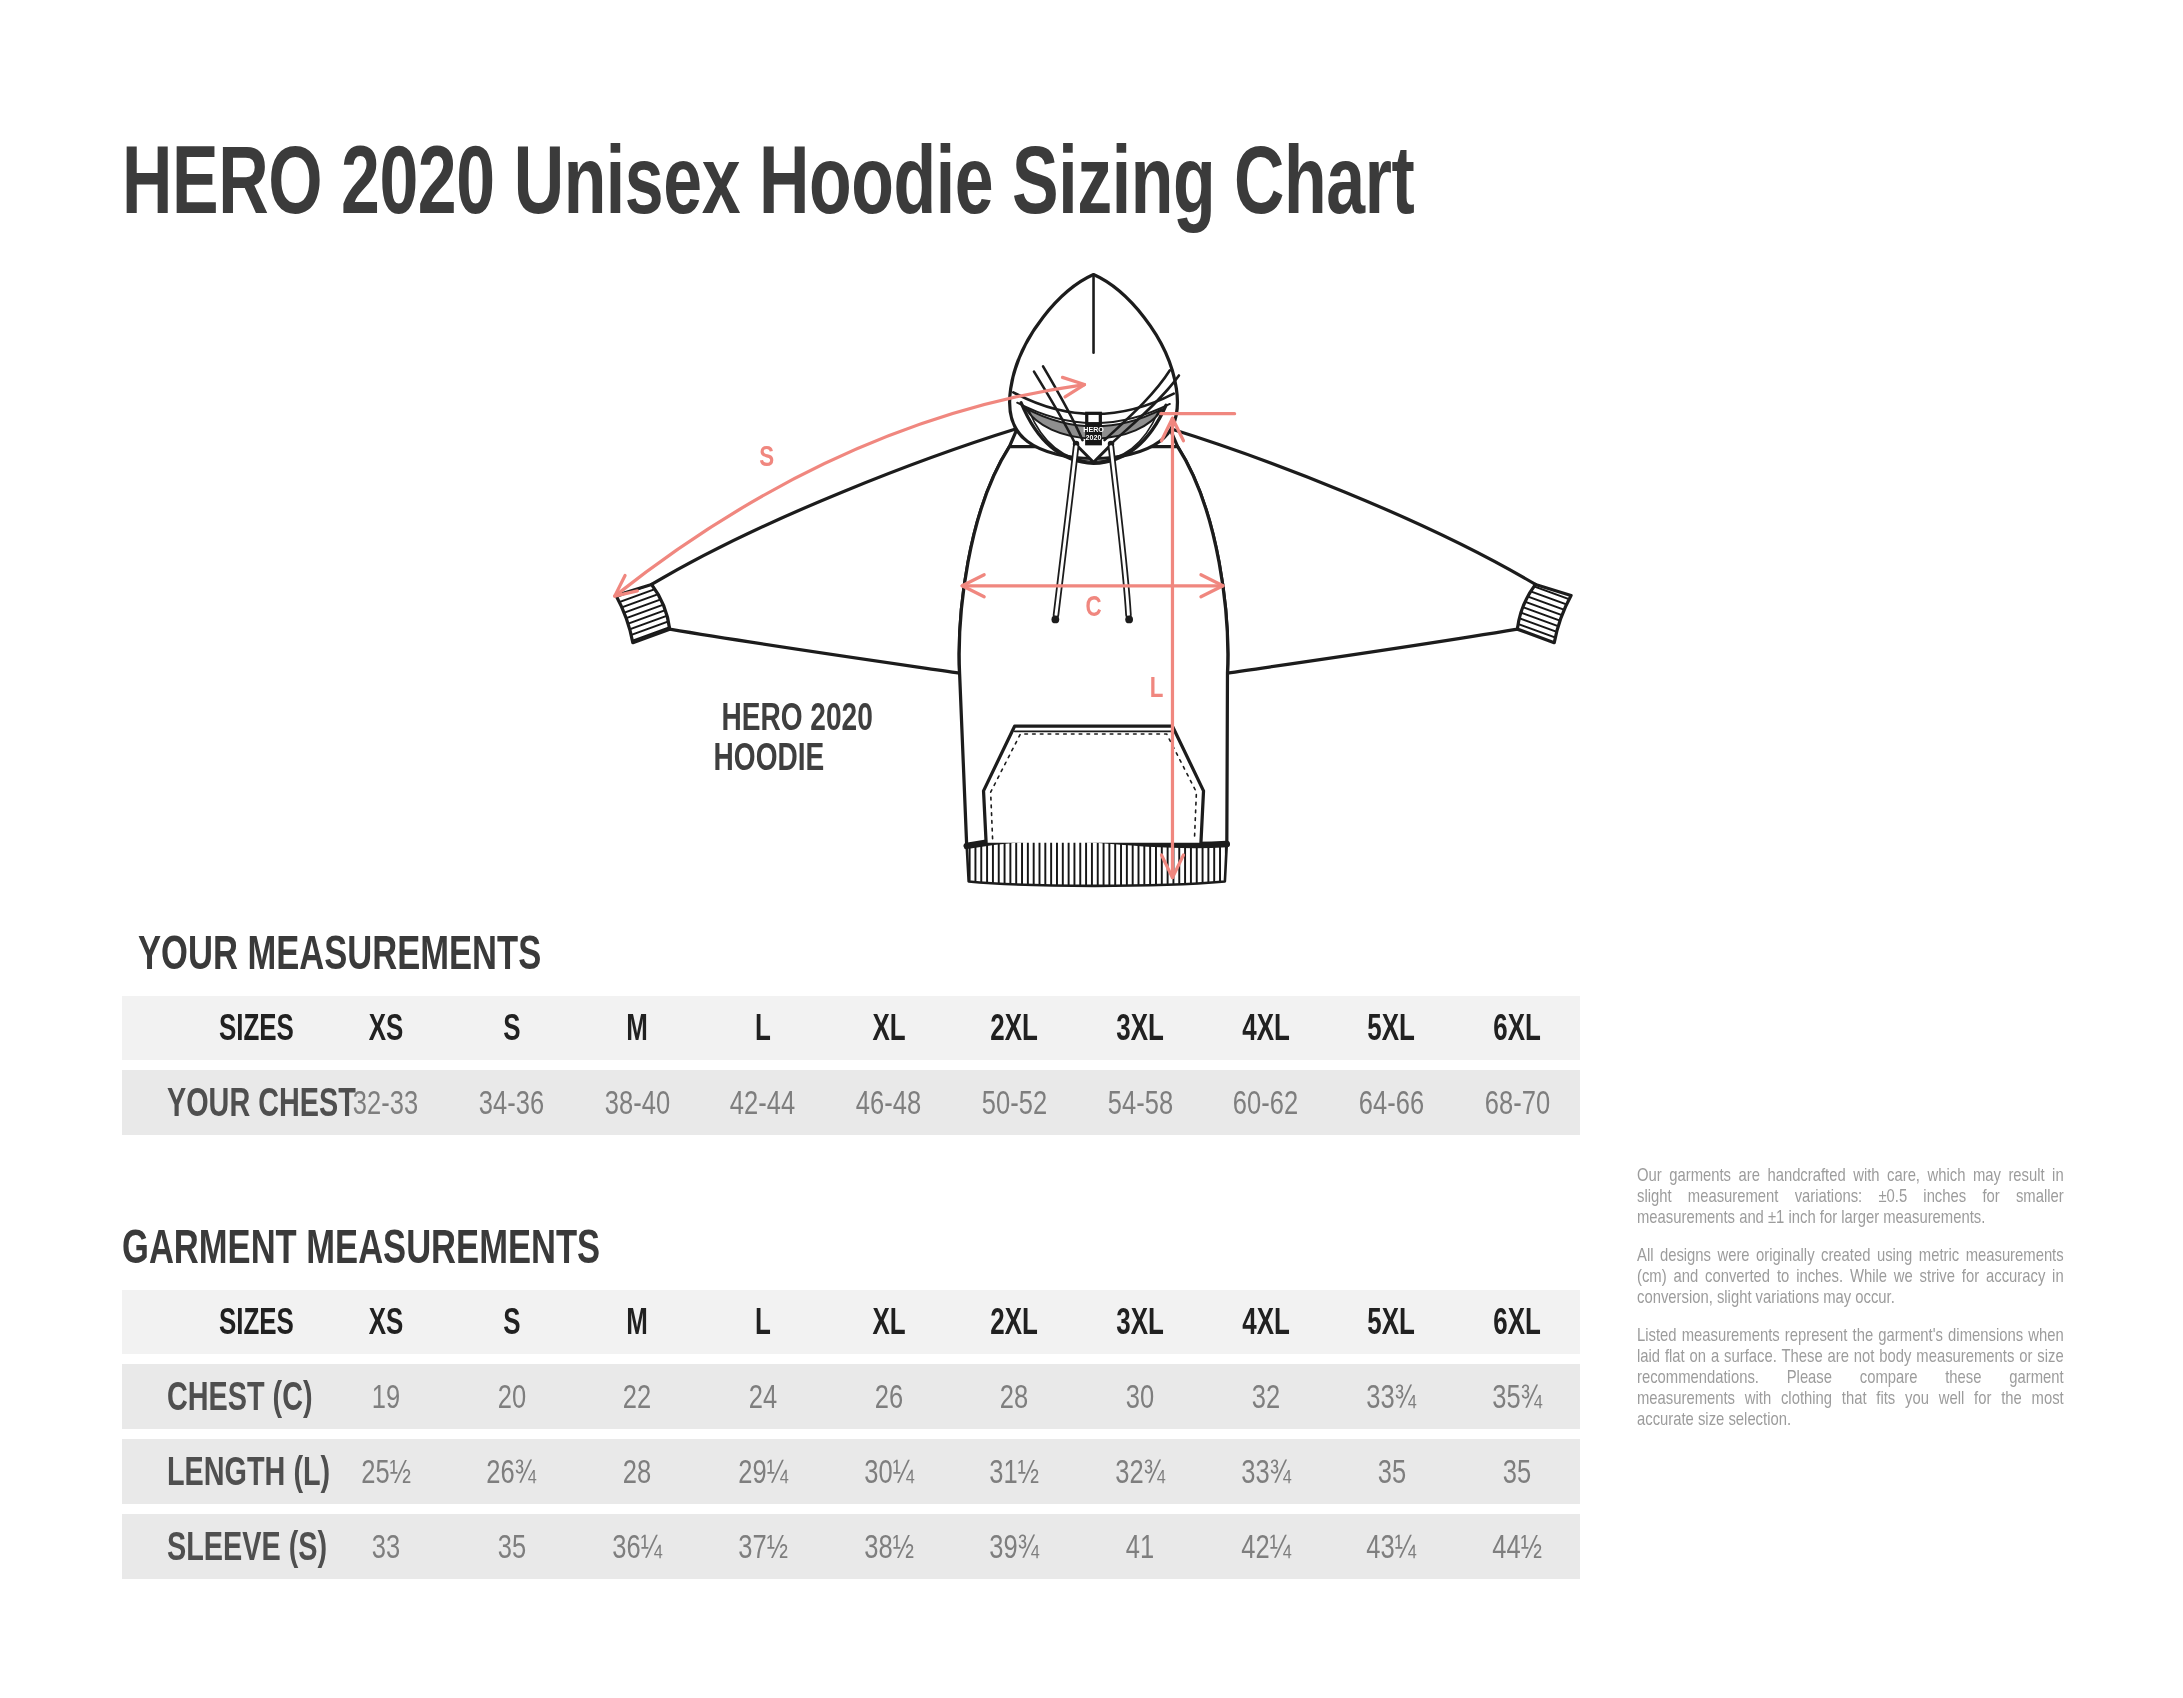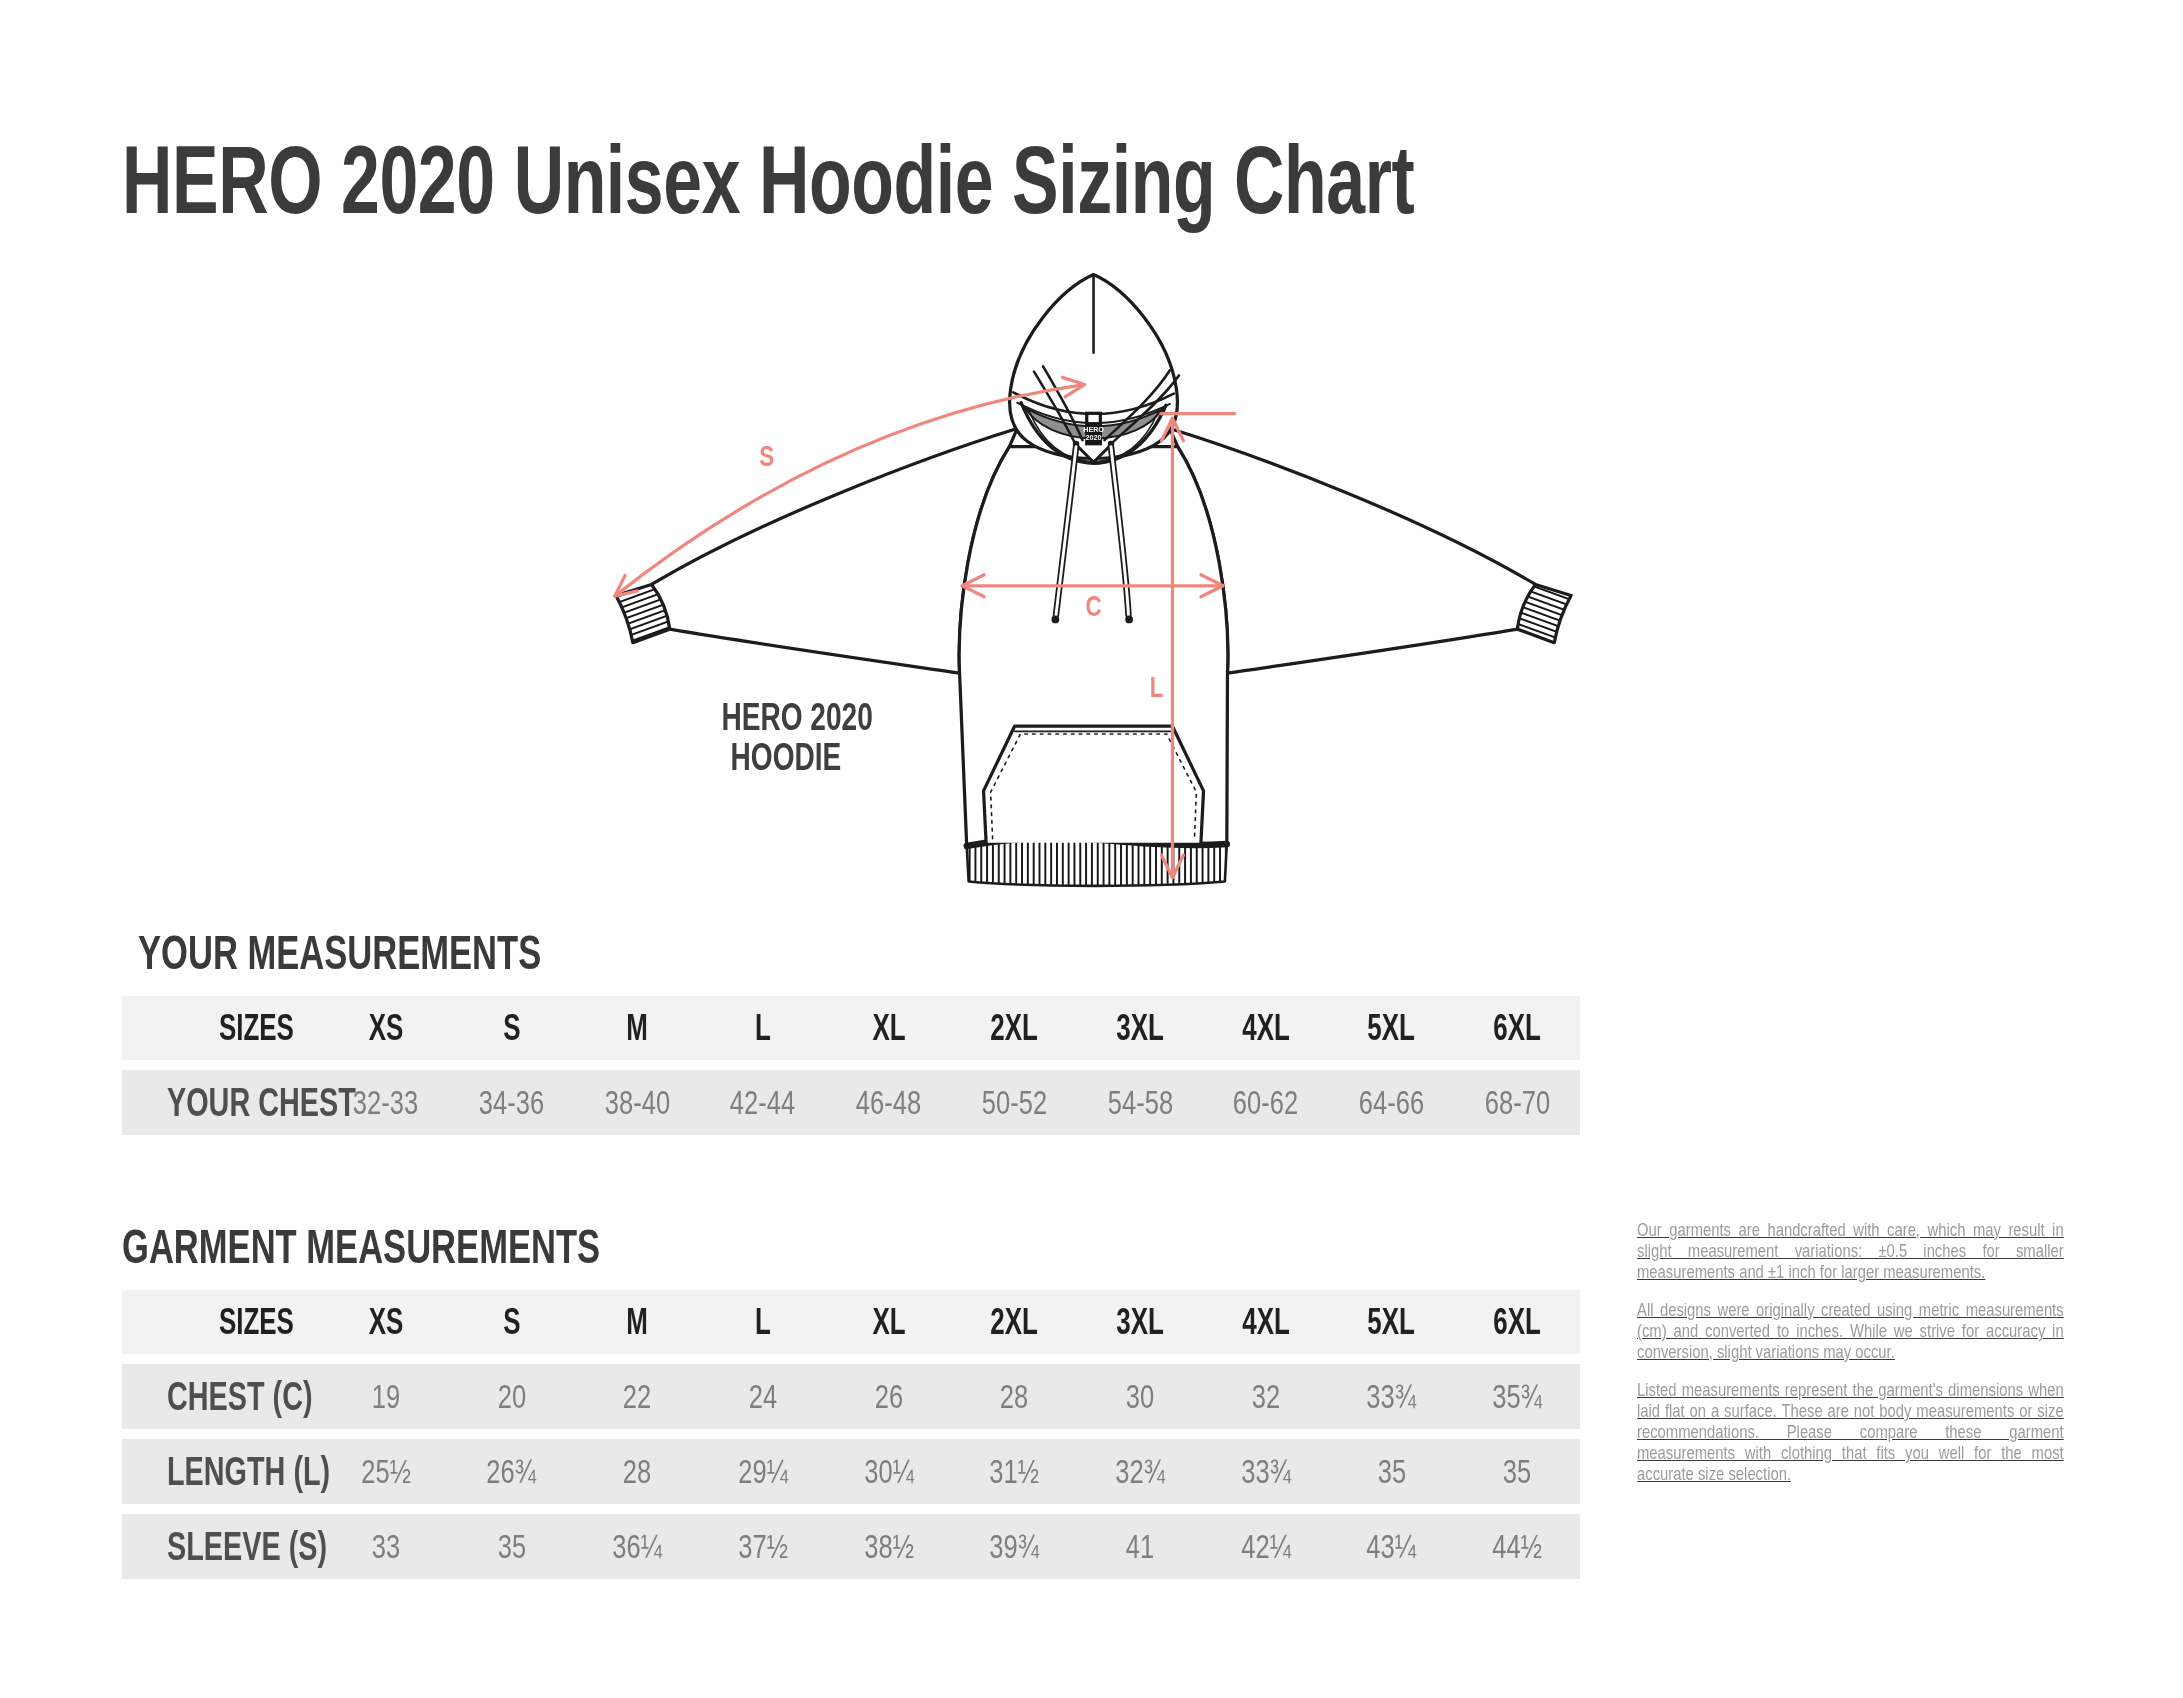--- a/index.html
+++ b/index.html
@@ -26,21 +26,21 @@
   .cell.lab { text-align:right; padding-left:26px; }
   .hdr .cell { font-size:36px; font-weight:700; color:#212121; }
   .dat .cell { font-size:34px; font-weight:400; color:#7e7e7e; }
   .dat .cell.lab { font-size:40px; font-weight:700; color:#4f4f4f;padding-left:45px; }
 
   .rightcol { position:absolute; left:1637px; width:453px; }
   .sub-h { font-size:28.5px; font-weight:700; color:#3a3a3a; line-height:1; }
   .measure-body { font-size:29px; line-height:33px; color:#8d8d8d; text-align:justify; width:569px; transform:scaleX(.75); transform-origin:0 0; }
   .note { font-size:19px; line-height:21px; color:#9c9c9c; text-align:justify; width:547px; transform:scaleX(.78); transform-origin:0 0; margin-bottom:17px; }
 
-  .product-label { position:absolute; left:692px; top:697px; width:188px; text-align:center;
+  .product-label { position:absolute; left:692px; top:697px; width:188px; text-align:left;
     font-size:39px; font-weight:700; line-height:40px; color:#3f3f3f; }
   .product-label .cx { transform:scaleX(.72); }
 
   svg.hoodie { position:absolute; left:550px; top:246px; width:1100px; height:686px; }
   svg text.dim { font-family:"Liberation Sans","DejaVu Sans",sans-serif; font-size:46px; font-weight:700; fill:#f0877f; }
   svg text.necktxt { font-family:"Liberation Sans","DejaVu Sans",sans-serif; font-size:11px; font-weight:700; fill:#ffffff; }
 </style>
 </head>
 <body>
 
@@ -239,20 +239,20 @@
       <div class="cell"><span class="cx75">38½</span></div>
       <div class="cell"><span class="cx75">39¾</span></div>
       <div class="cell"><span class="cx75">41</span></div>
       <div class="cell"><span class="cx75">42¼</span></div>
       <div class="cell"><span class="cx75">43¼</span></div>
       <div class="cell"><span class="cx75">44½</span></div>
     </div>
   </div>
 
 
-  <div class="rightcol" style="top:1219px;text-decoration:underline;">
+  <div class="rightcol" style="top:1164px;">
     <div class="note">Our garments are handcrafted with care, which may result in slight measurement variations: ±0.5 inches for smaller measurements and ±1 inch for larger measurements.</div>
     <div class="note">All designs were originally created using metric measurements (cm) and converted to inches. While we strive for accuracy in conversion, slight variations may occur.</div>
     <div class="note">Listed measurements represent the garment's dimensions when laid flat on a surface. These are not body measurements or size recommendations. Please compare these garment measurements with clothing that fits you well for the most accurate size selection.</div>
   </div>
 
 </div>
 
 
 </body></html>

